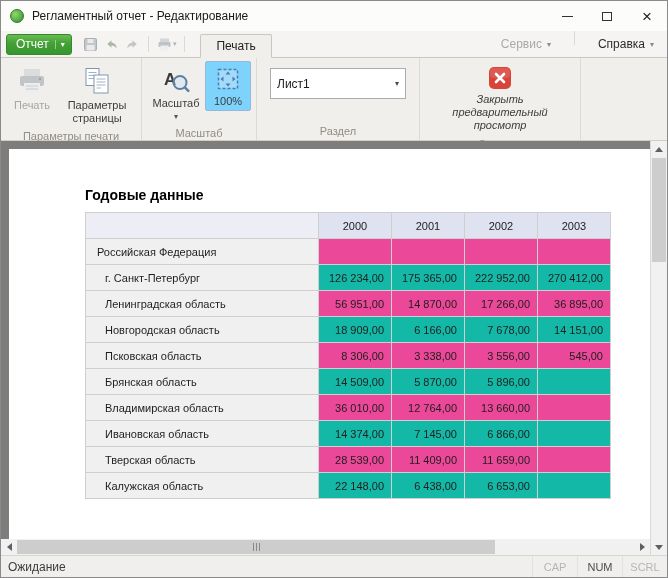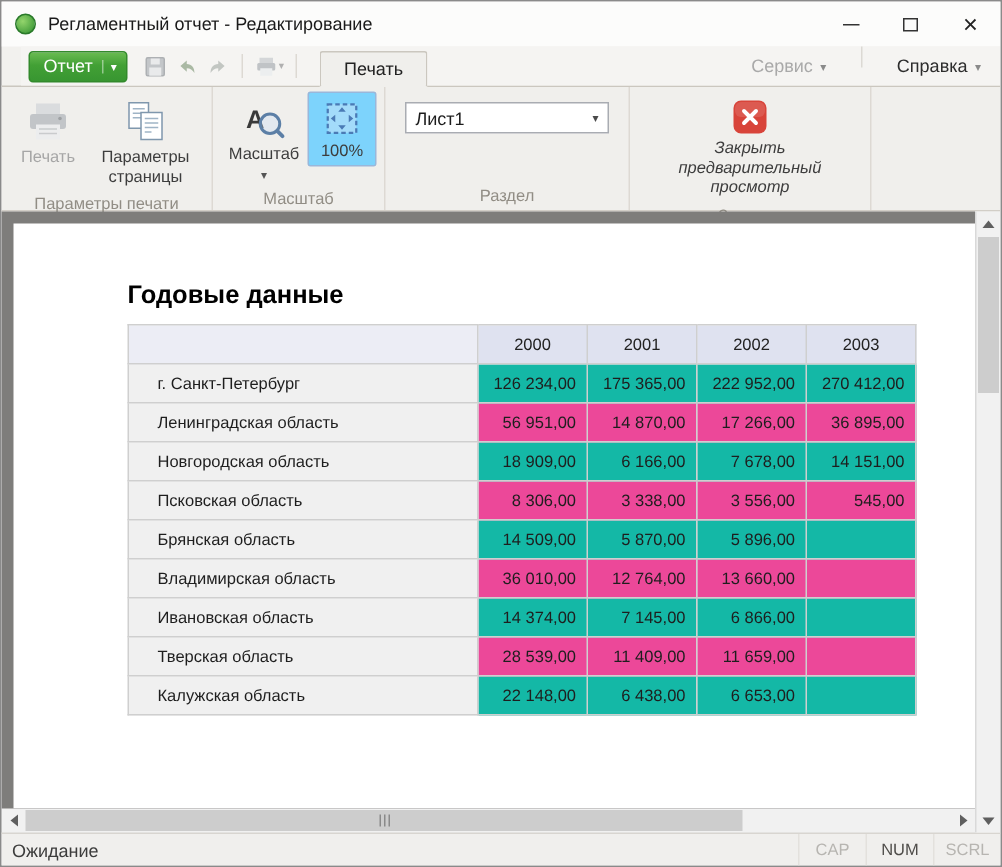--- a/index.html
+++ b/index.html
@@ -11,21 +11,21 @@
   .titlebar { height:30px; background:#fcfcfb; display:flex; align-items:center; padding-left:9px; flex:0 0 auto;text-align:center; }
   .app-icon { width:14px; height:14px; border-radius:50%; background:radial-gradient(circle at 35% 35%, #93d56c, #2f8f2f); border:1px solid #2a7a2a; margin-right:8px; flex:0 0 auto; }
   .win-title { font-size:12px; color:#1a1a1a; }
   .win-controls { margin-left:auto; display:flex; height:100%; }
   .win-btn { width:40px; height:100%; display:flex; align-items:center; justify-content:center; color:#222; cursor:default; }
   .glyph-min { width:11px; height:1px; background:#333; }
   .glyph-max { width:10px; height:9px; border:1px solid #333; }
   .glyph-close { font-size:17px; line-height:1; color:#222; }
 
   
-  .menubar { height:26px; display:flex; align-items:center; background:#f5f4f2; padding:0 6px 0 5px; flex:0 0 auto; position:relative; z-index:4;margin-left:13px; }
+  .menubar { height:26px; display:flex; align-items:center; background:#f5f4f2; padding:0 6px 0 5px; flex:0 0 auto; position:relative; z-index:4; }
   .report-btn { height:21px; display:flex; align-items:center; background:linear-gradient(#69bb51,#42a035 45%,#389631); border:1px solid #338a2c; border-radius:3px; color:#fff; font-size:12px; padding:0 6px 0 9px; font-family:inherit; cursor:default; }
   .report-btn .caret { margin-left:6px; padding-left:5px; border-left:1px solid rgba(255,255,255,.45); font-size:8px; }
   .quick { display:flex; align-items:center; margin-left:8px; }
   .qbtn { display:flex; align-items:center; padding:1px 3px; }
   .qcaret { font-size:7px; color:#b0b0b0; margin-left:1px; }
   .toolbar-sep { width:1px; height:16px; background:#ddd9d3; margin:0 5px; }
   .tab { margin-left:10px; align-self:flex-end; height:24px; margin-bottom:-1px; padding:0 15px; background:#f0efec; border:1px solid #cbc7bf; border-bottom:1px solid #f0efec; border-radius:2px 2px 0 0; font-size:12px; color:#222; display:flex; align-items:center; position:relative; z-index:5; }
   .menus { margin-left:auto; display:flex; height:100%;gap:14px; }
   .menu-item { font-size:12px; color:#2d2d2d; padding:0 7px; height:100%; display:flex; align-items:center; gap:5px; }
   .menu-item.disabled { color:#a9a9a9; }
@@ -35,30 +35,30 @@
   
   .ribbon { height:84px; background:#f0efec; border-top:1px solid #cbc7bf; border-bottom:1px solid #d2cec7; display:flex; flex:0 0 auto; }
   .rgroup { display:flex; flex-direction:column; border-right:1px solid #ddd9d3; flex:0 0 auto; }
   .rgroup.filler { flex:1 1 auto; border-right:none; }
   .rgroup-content { flex:1; display:flex; align-items:flex-start; padding:3px 5px 0; }
   .rgroup-caption { height:17px; line-height:16px; text-align:center; font-size:11px; color:#918d85; }
   .rbtn { display:flex; flex-direction:column; align-items:center; gap:3px; font-size:11px; color:#3d3d3d; padding:4px 3px 2px; border:1px solid transparent; border-radius:2px; background:none; font-family:inherit; text-align:center; line-height:1.2; cursor:default; }
   .rbtn.disabled { color:#a6a6a6; }
   .rbtn.selected { background:#7dd3fc; border-color:#9ab7da; }
   .rbtn .dropcaret { font-size:8px; color:#555; margin-top:-1px; }
-  .combo { width:136px; height:21px; background:#fff; border:1px solid #a9acb2; display:flex; align-items:center; margin:7px 8px 0; font-size:12px; cursor:default; }
+  .combo { width:136px; height:31px; background:#fff; border:1px solid #a9acb2; display:flex; align-items:center; margin:7px 8px 0; font-size:12px; cursor:default; }
   .combo-text { flex:1; padding-left:6px; color:#1c1c1c; }
   .combo-arrow { width:16px; height:100%; display:flex; align-items:center; justify-content:center; font-size:8px; color:#4a4a4a; }
 
   
   .main { flex:1; display:flex; min-height:0; }
   .preview { flex:1; background:#7e7d7b; display:flex; flex-direction:column; min-width:0; }
   .page-wrap { flex:1; padding:8px 0 0 8px; overflow:hidden; }
   .page { background:#fff; height:100%; padding:38px 0 0 76px; }
-  .report-title { font-size:17px; font-weight:bold; color:#000; }
+  .report-title { font-size:14px; font-weight:bold; color:#000; }
   table.report { border-collapse:collapse; font-size:11px; margin-top:9px; table-layout:fixed; }
   .report th, .report td { border:1px solid #cfcfcf; height:26px; padding:0; font-weight:normal; }
   th.corner { width:233px; background:#ecedf5; }
   th.year { width:73px; background:#dfe2f0; text-align:center; color:#222; }
   td.name-cell { background:#f0f0f0; color:#1e1e1e; text-align:left; }
   td.name-cell.ind1 { padding-left:11px; }
   td.name-cell.ind2 { padding-left:19px; }
   td.val-cell { text-align:right; padding-right:7px; background:#ec4899; color:#1e1e1e; }
   td.val-cell.stripe { background:#14b8a6; }
 
@@ -252,20 +252,27 @@
               <tr>
                 <th class="corner"></th>
               <th class="year">2000</th>
                   <th class="year">2001</th>
                   <th class="year">2002</th>
                   <th class="year">2003</th>
                 </tr>
             </thead>
             <tbody>
                 <tr>
+                  <td class="name-cell ind1">Российская Федерация</td>
+                  <td class="val-cell"></td>
+                  <td class="val-cell"></td>
+                  <td class="val-cell"></td>
+                  <td class="val-cell"></td>
+                </tr>
+                <tr>
                   <td class="name-cell ind2">г. Санкт-Петербург</td>
                   <td class="val-cell stripe">126 234,00</td>
                   <td class="val-cell stripe">175 365,00</td>
                   <td class="val-cell stripe">222 952,00</td>
                   <td class="val-cell stripe">270 412,00</td>
                 </tr>
                 <tr>
                   <td class="name-cell ind2">Ленинградская область</td>
                   <td class="val-cell">56 951,00</td>
                   <td class="val-cell">14 870,00</td>

